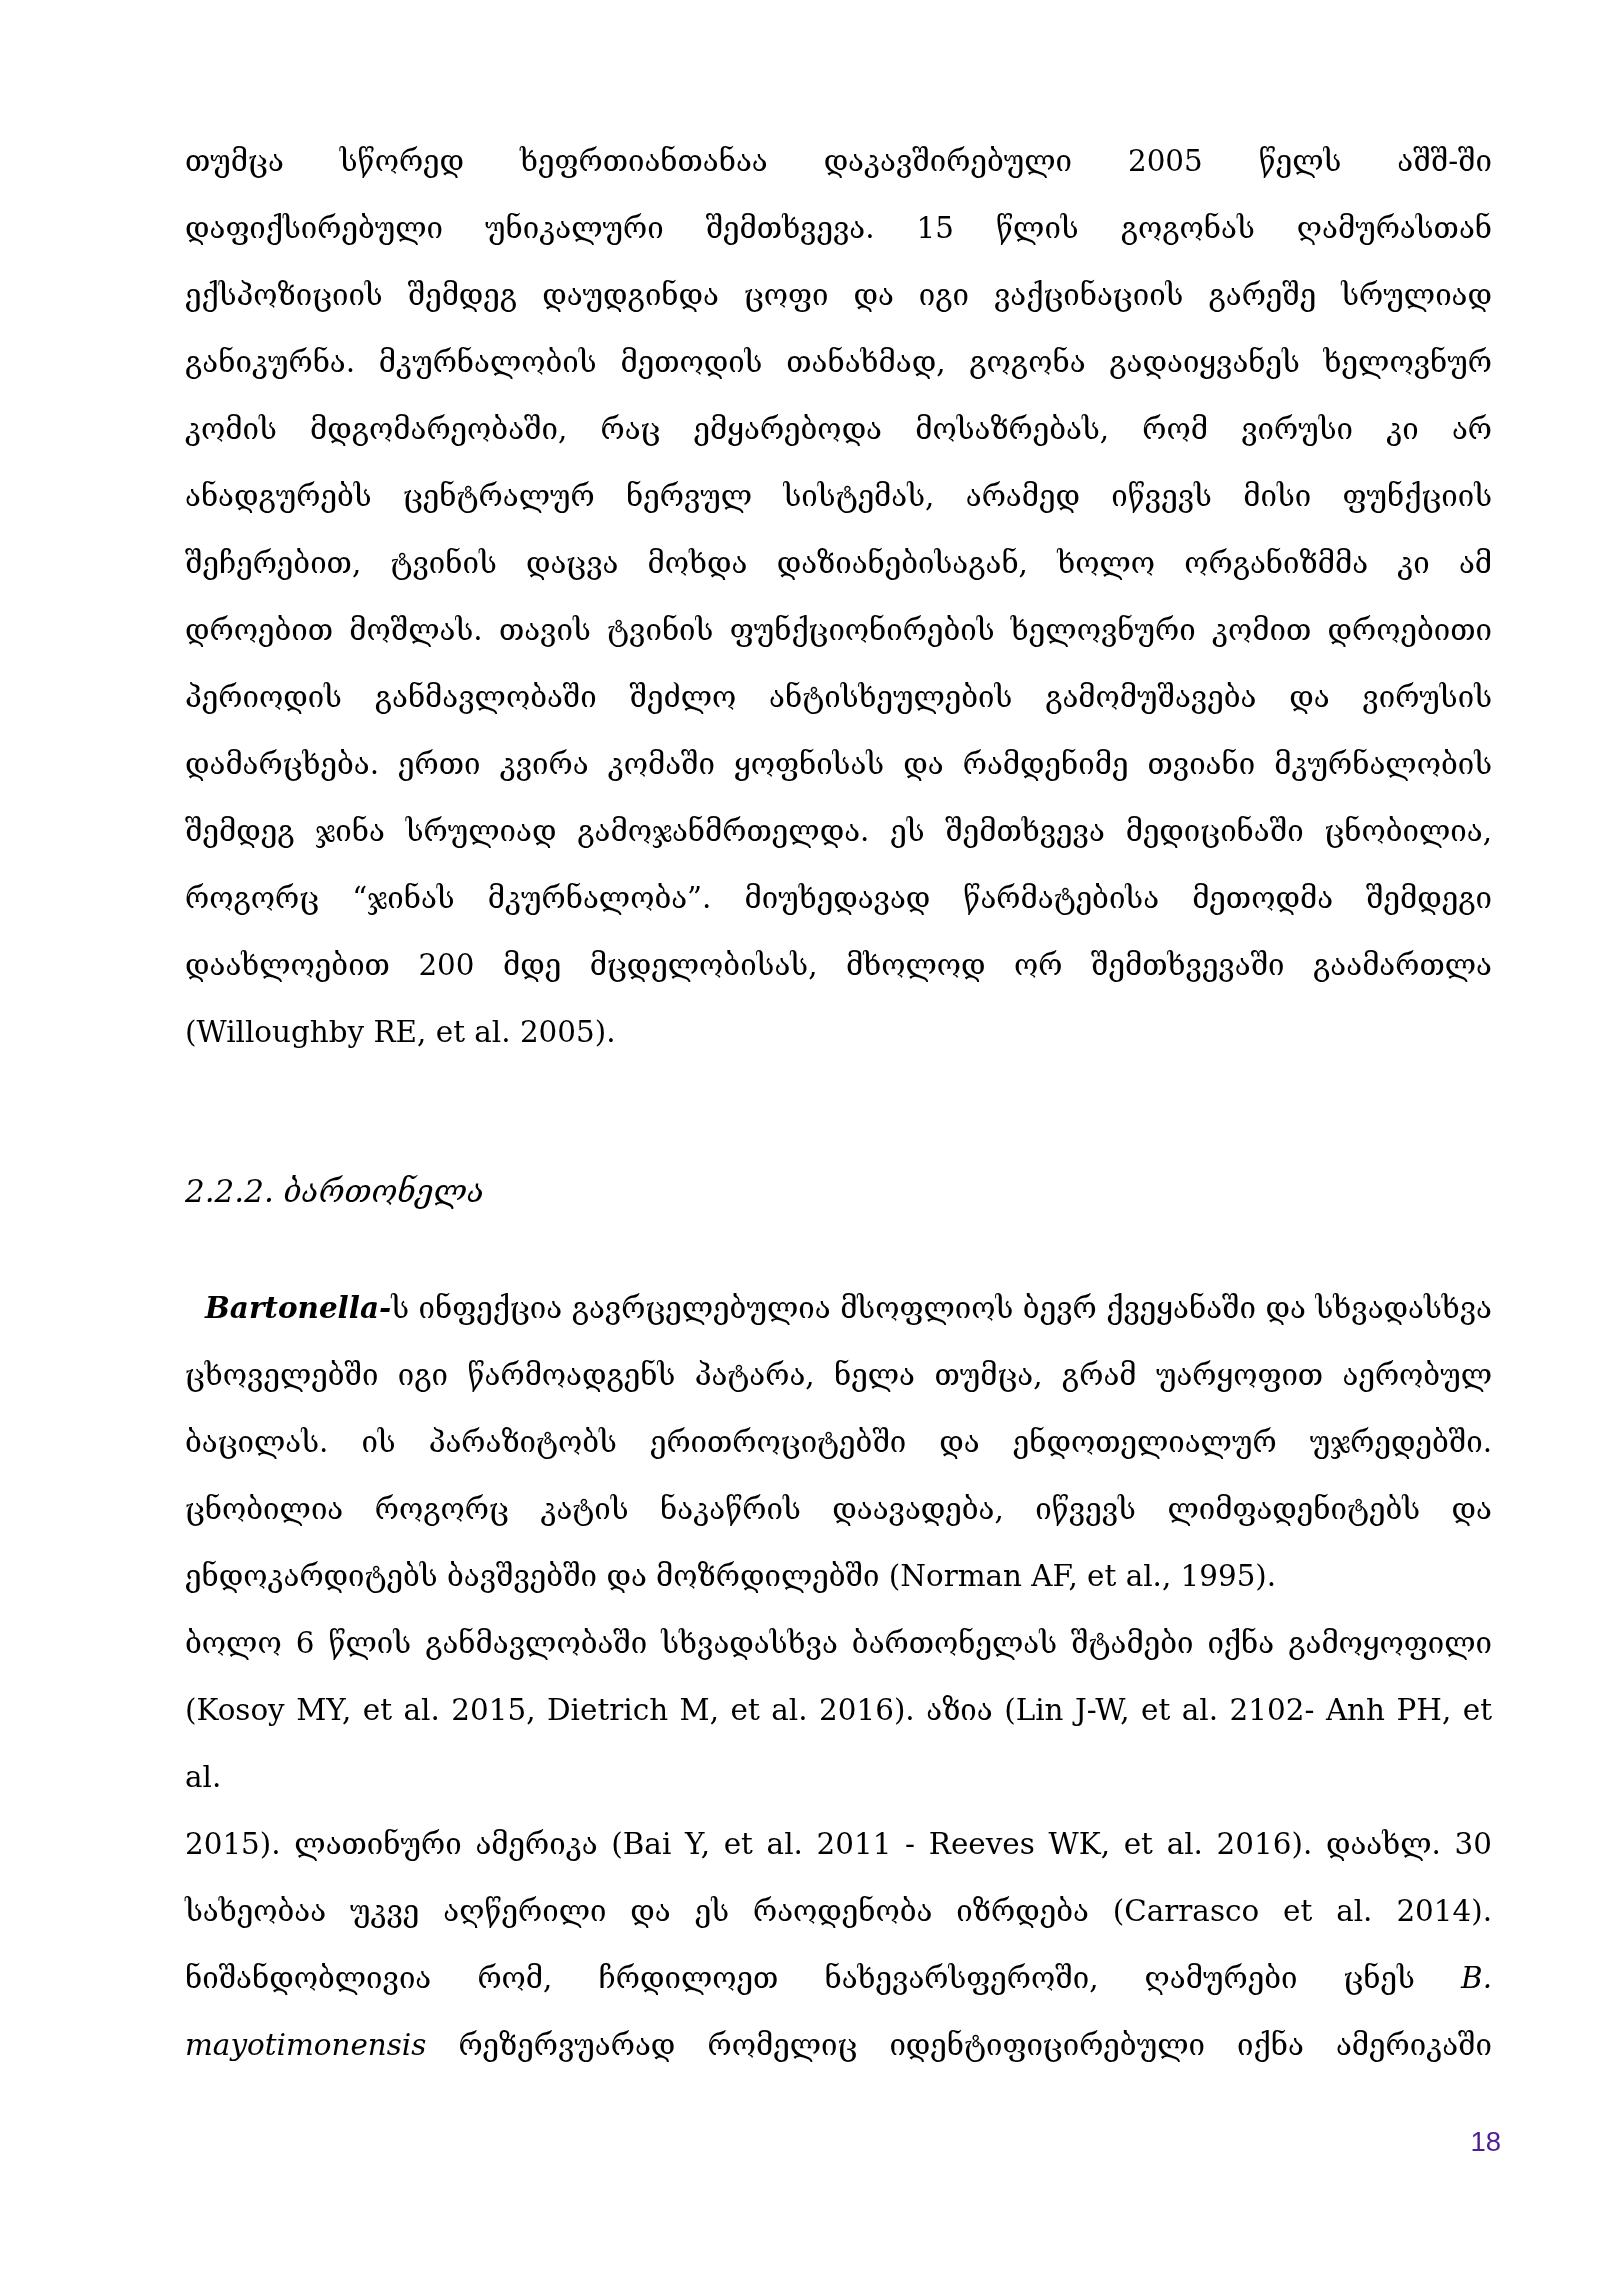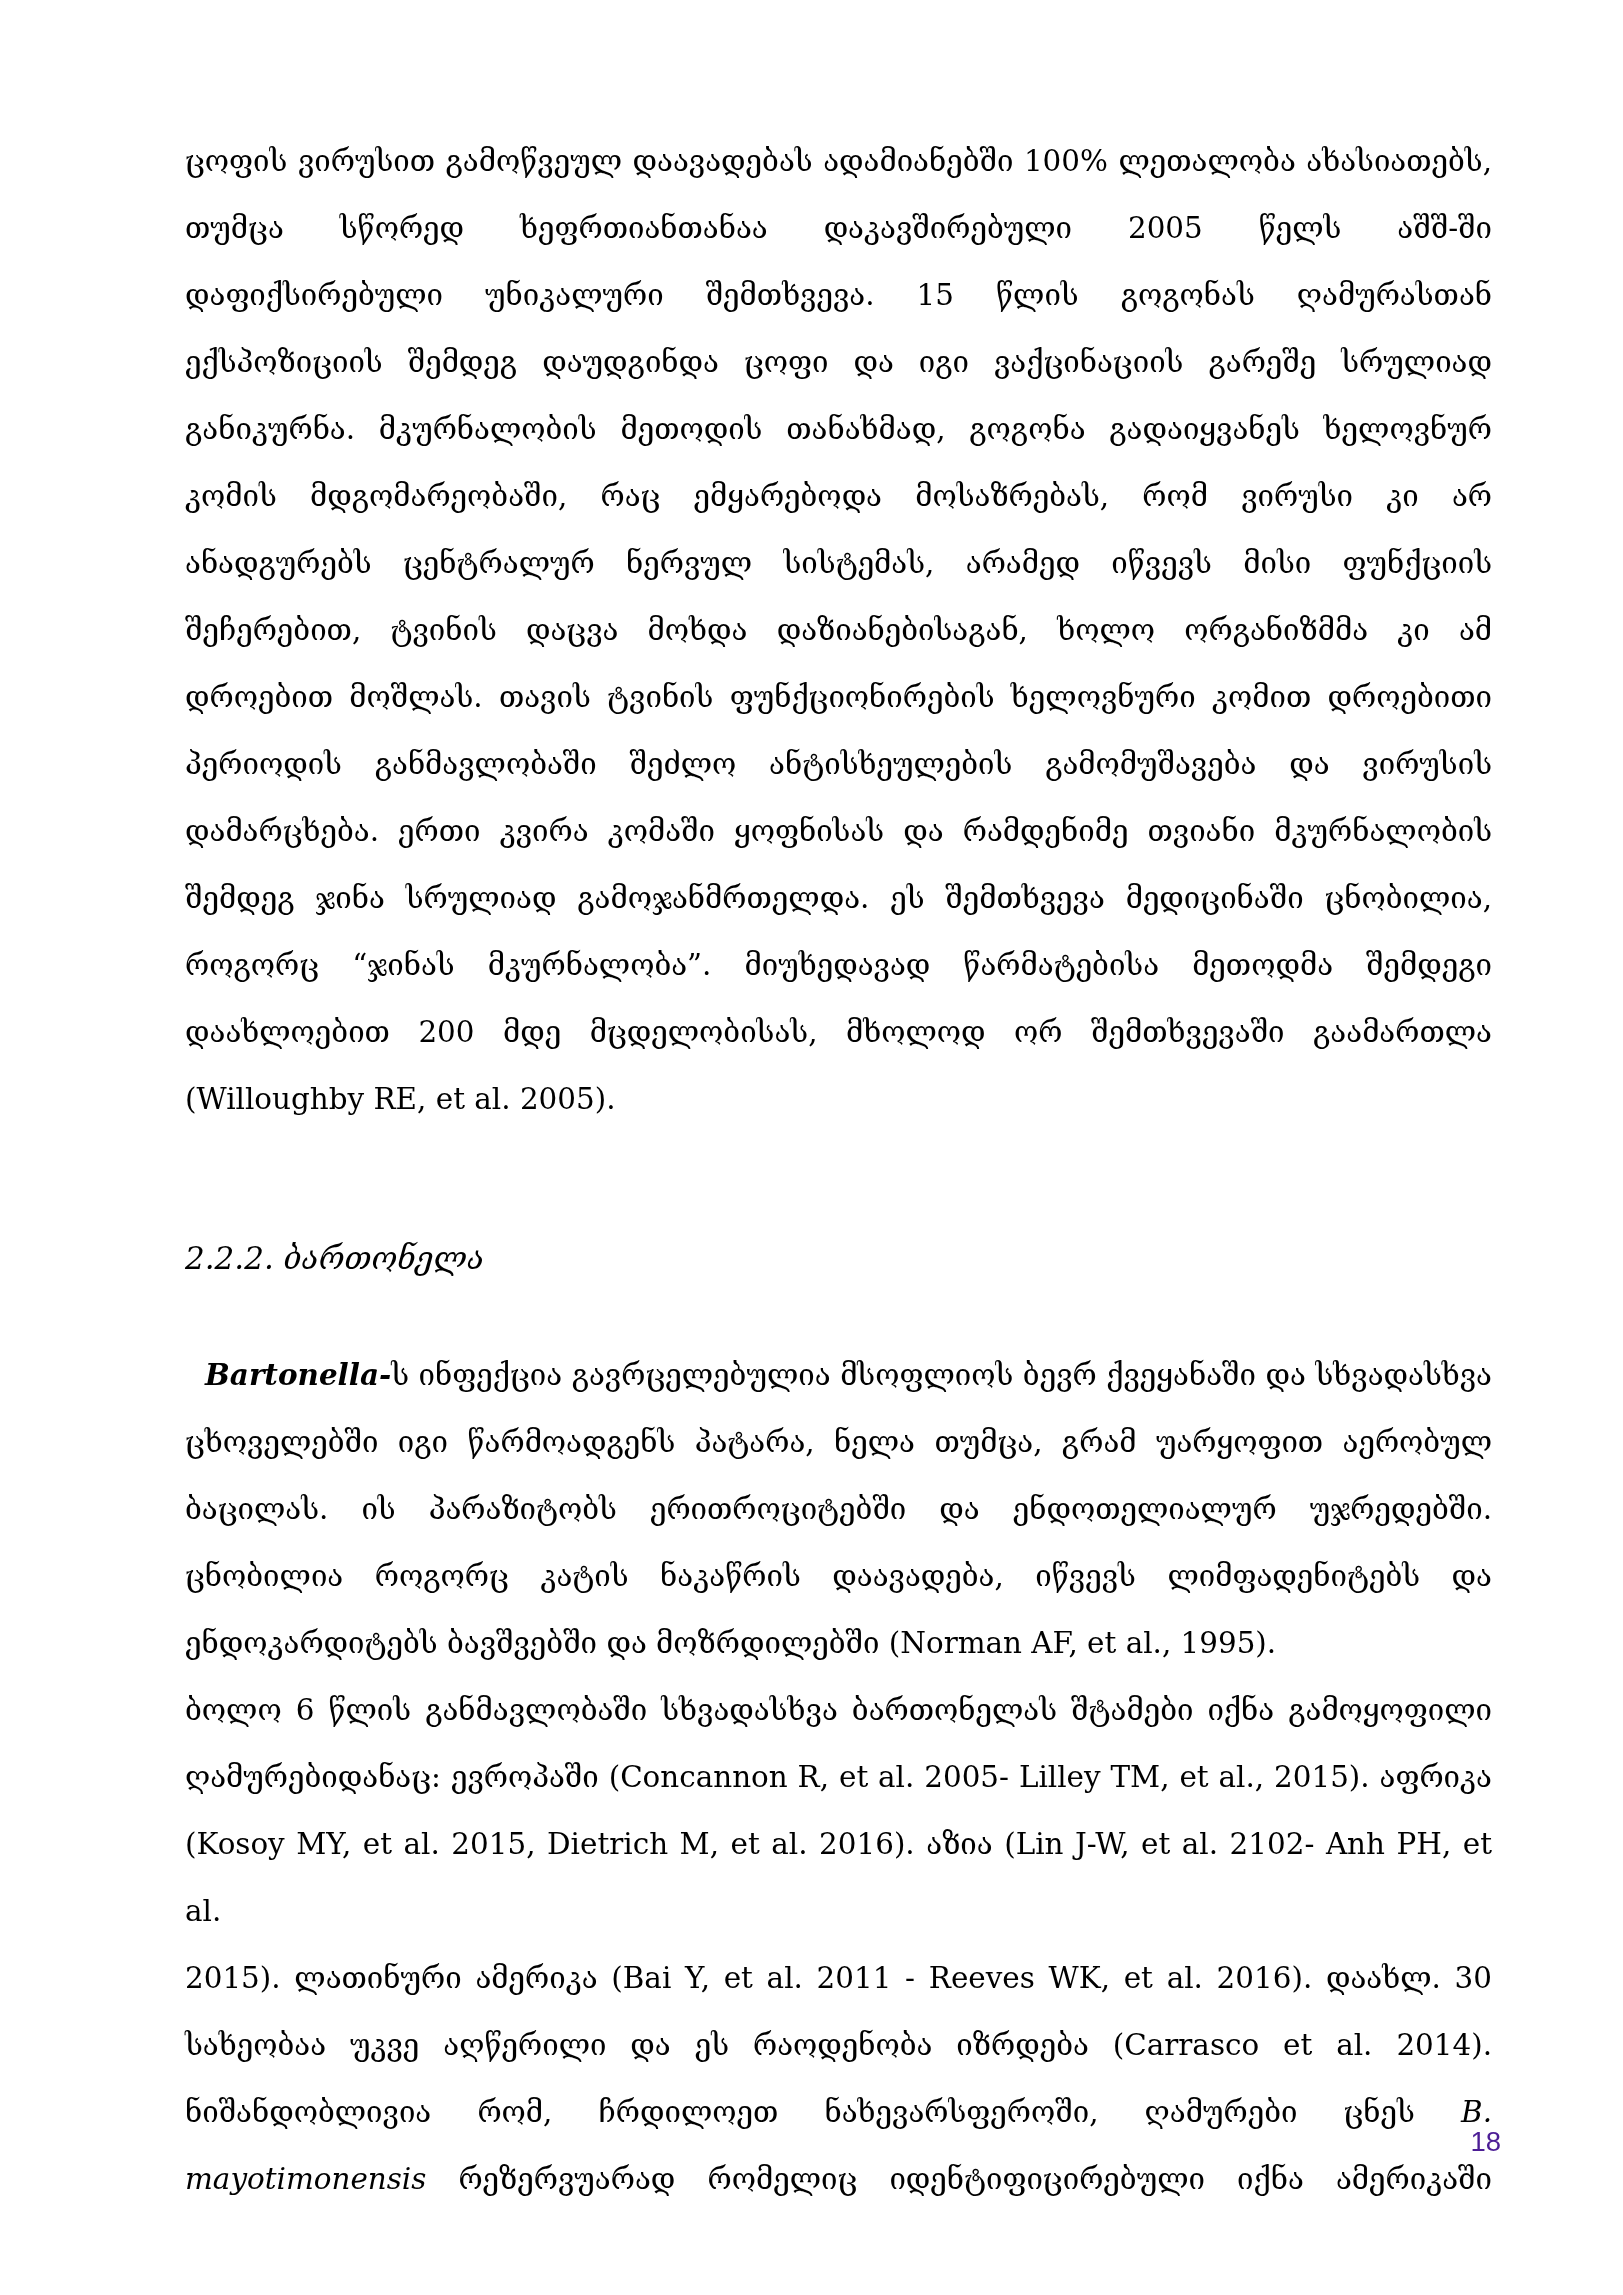--- a/index.html
+++ b/index.html
@@ -51,21 +51,20 @@
     color:#4c1d95;
   }
 </style>
 </head>
 <body>
 
 <div class="page">
   <div class="content">
 
     <div class="paragraph">
-        <div class="line"><span class="seg">ცოფის ვირუსით გამოწვეულ დაავადებას ადამიანებში 100% ლეთალობა ახასიათებს,</span></div>
         <div class="line"><span class="seg">თუმცა სწორედ ხეფრთიანთანაა დაკავშირებული 2005 წელს აშშ-ში</span></div>
         <div class="line"><span class="seg">დაფიქსირებული უნიკალური შემთხვევა. 15 წლის გოგონას ღამურასთან</span></div>
         <div class="line"><span class="seg">ექსპოზიციის შემდეგ დაუდგინდა ცოფი და იგი ვაქცინაციის გარეშე სრულიად</span></div>
         <div class="line"><span class="seg">განიკურნა. მკურნალობის მეთოდის თანახმად, გოგონა გადაიყვანეს ხელოვნურ</span></div>
         <div class="line"><span class="seg">კომის მდგომარეობაში, რაც ემყარებოდა მოსაზრებას, რომ ვირუსი კი არ</span></div>
         <div class="line"><span class="seg">ანადგურებს ცენტრალურ ნერვულ სისტემას, არამედ იწვევს მისი ფუნქციის</span></div>
         <div class="line"><span class="seg">შეჩერებით, ტვინის დაცვა მოხდა დაზიანებისაგან, ხოლო ორგანიზმმა კი ამ</span></div>
         <div class="line"><span class="seg">დროებით მოშლას. თავის ტვინის ფუნქციონირების ხელოვნური კომით დროებითი</span></div>
         <div class="line"><span class="seg">პერიოდის განმავლობაში შეძლო ანტისხეულების გამომუშავება და ვირუსის</span></div>
         <div class="line"><span class="seg">დამარცხება. ერთი კვირა კომაში ყოფნისას და რამდენიმე თვიანი მკურნალობის</span></div>
@@ -77,21 +76,20 @@
 
     <div class="heading">2.2.2. ბართონელა</div>
 
     <div class="paragraph">
         <div class="line"><span class="seg bold-italic">Bartonella-</span><span class="seg">ს ინფექცია გავრცელებულია მსოფლიოს ბევრ ქვეყანაში და სხვადასხვა</span></div>
         <div class="line"><span class="seg">ცხოველებში იგი წარმოადგენს პატარა, ნელა თუმცა, გრამ უარყოფით აერობულ</span></div>
         <div class="line"><span class="seg">ბაცილას. ის პარაზიტობს ერითროციტებში და ენდოთელიალურ უჯრედებში.</span></div>
         <div class="line"><span class="seg">ცნობილია როგორც კატის ნაკაწრის დაავადება, იწვევს ლიმფადენიტებს და</span></div>
         <div class="line no-justify"><span class="seg">ენდოკარდიტებს ბავშვებში და მოზრდილებში (Norman AF, et al., 1995).</span></div>
         <div class="line"><span class="seg">ბოლო 6 წლის განმავლობაში სხვადასხვა ბართონელას შტამები იქნა გამოყოფილი</span></div>
-        <div class="line"><span class="seg">ღამურებიდანაც: ევროპაში (Concannon R, et al. 2005- Lilley TM, et al., 2015). აფრიკა</span></div>
         <div class="line"><span class="seg">(Kosoy MY, et al. 2015, Dietrich M, et al. 2016). აზია (Lin J-W, et al. 2102- Anh PH, et al.</span></div>
         <div class="line"><span class="seg">2015). ლათინური ამერიკა (Bai Y, et al. 2011 - Reeves WK, et al. 2016). დაახლ. 30</span></div>
         <div class="line"><span class="seg">სახეობაა უკვე აღწერილი და ეს რაოდენობა იზრდება (Carrasco et al. 2014).</span></div>
         <div class="line"><span class="seg">ნიშანდობლივია რომ, ჩრდილოეთ ნახევარსფეროში, ღამურები ცნეს </span><span class="seg italic">B.</span></div>
         <div class="line"><span class="seg italic">mayotimonensis</span><span class="seg"> რეზერვუარად რომელიც იდენტიფიცირებული იქნა ამერიკაში</span></div>
       </div>
 
   </div>
 
   <div class="page-number">18</div>

